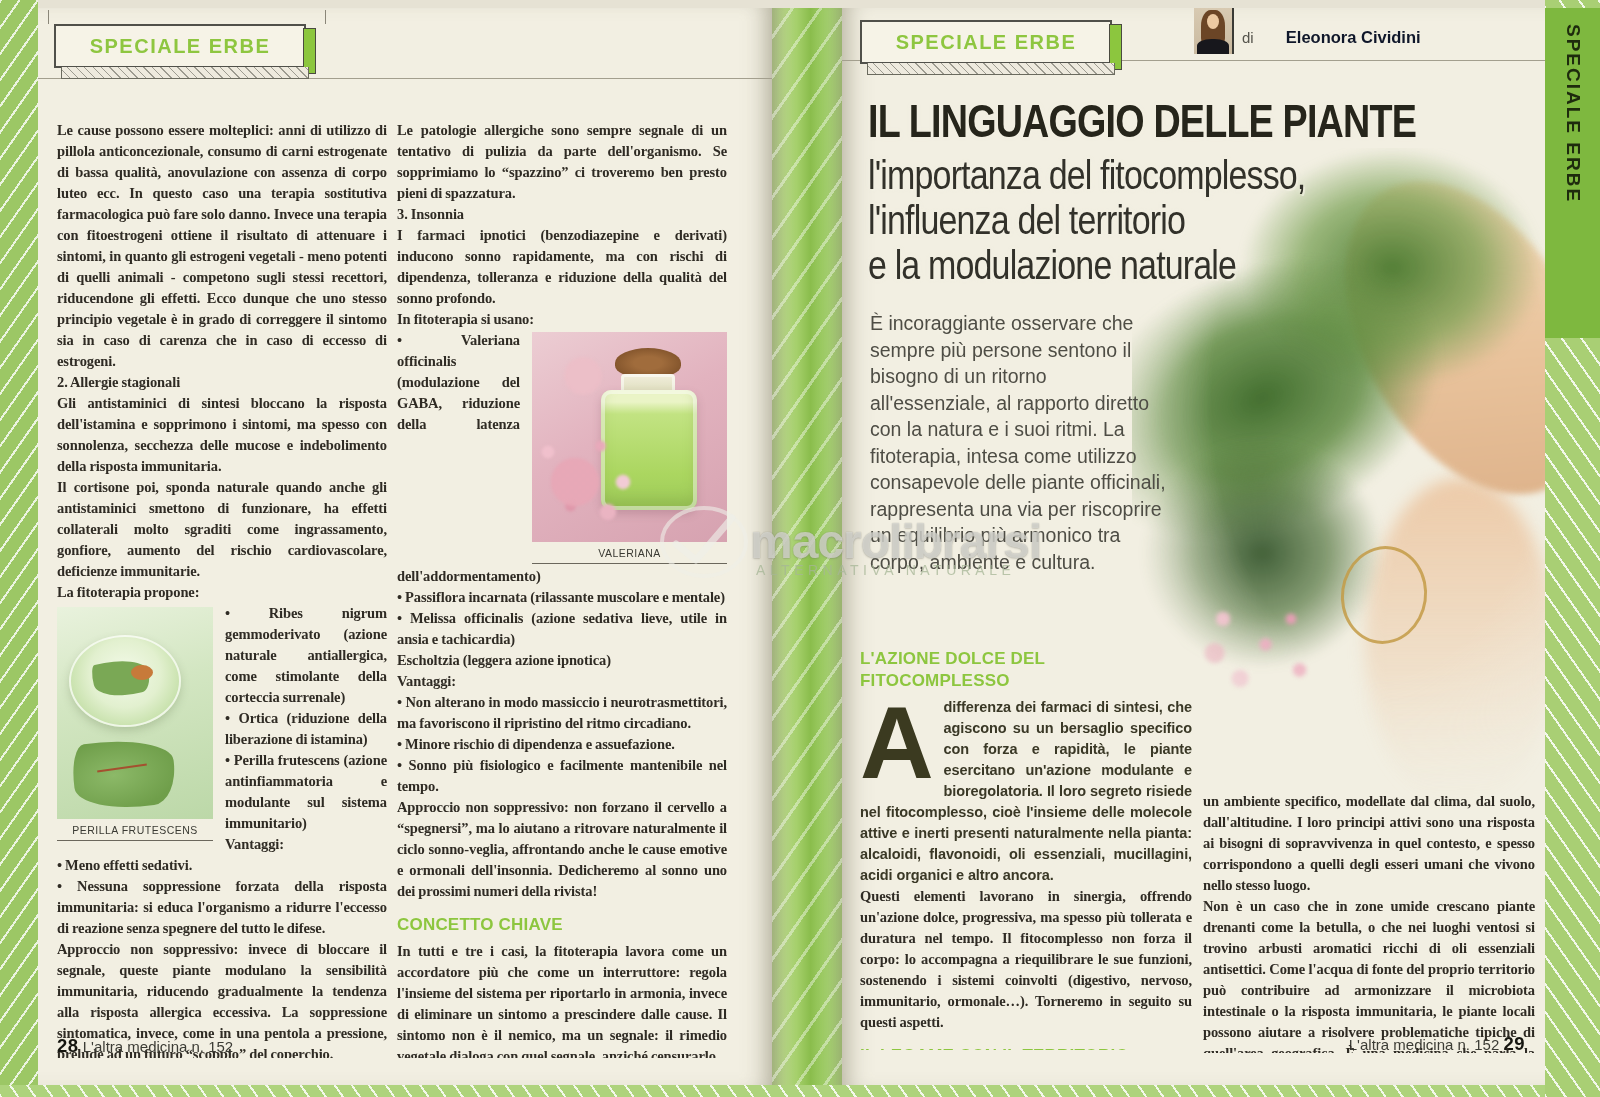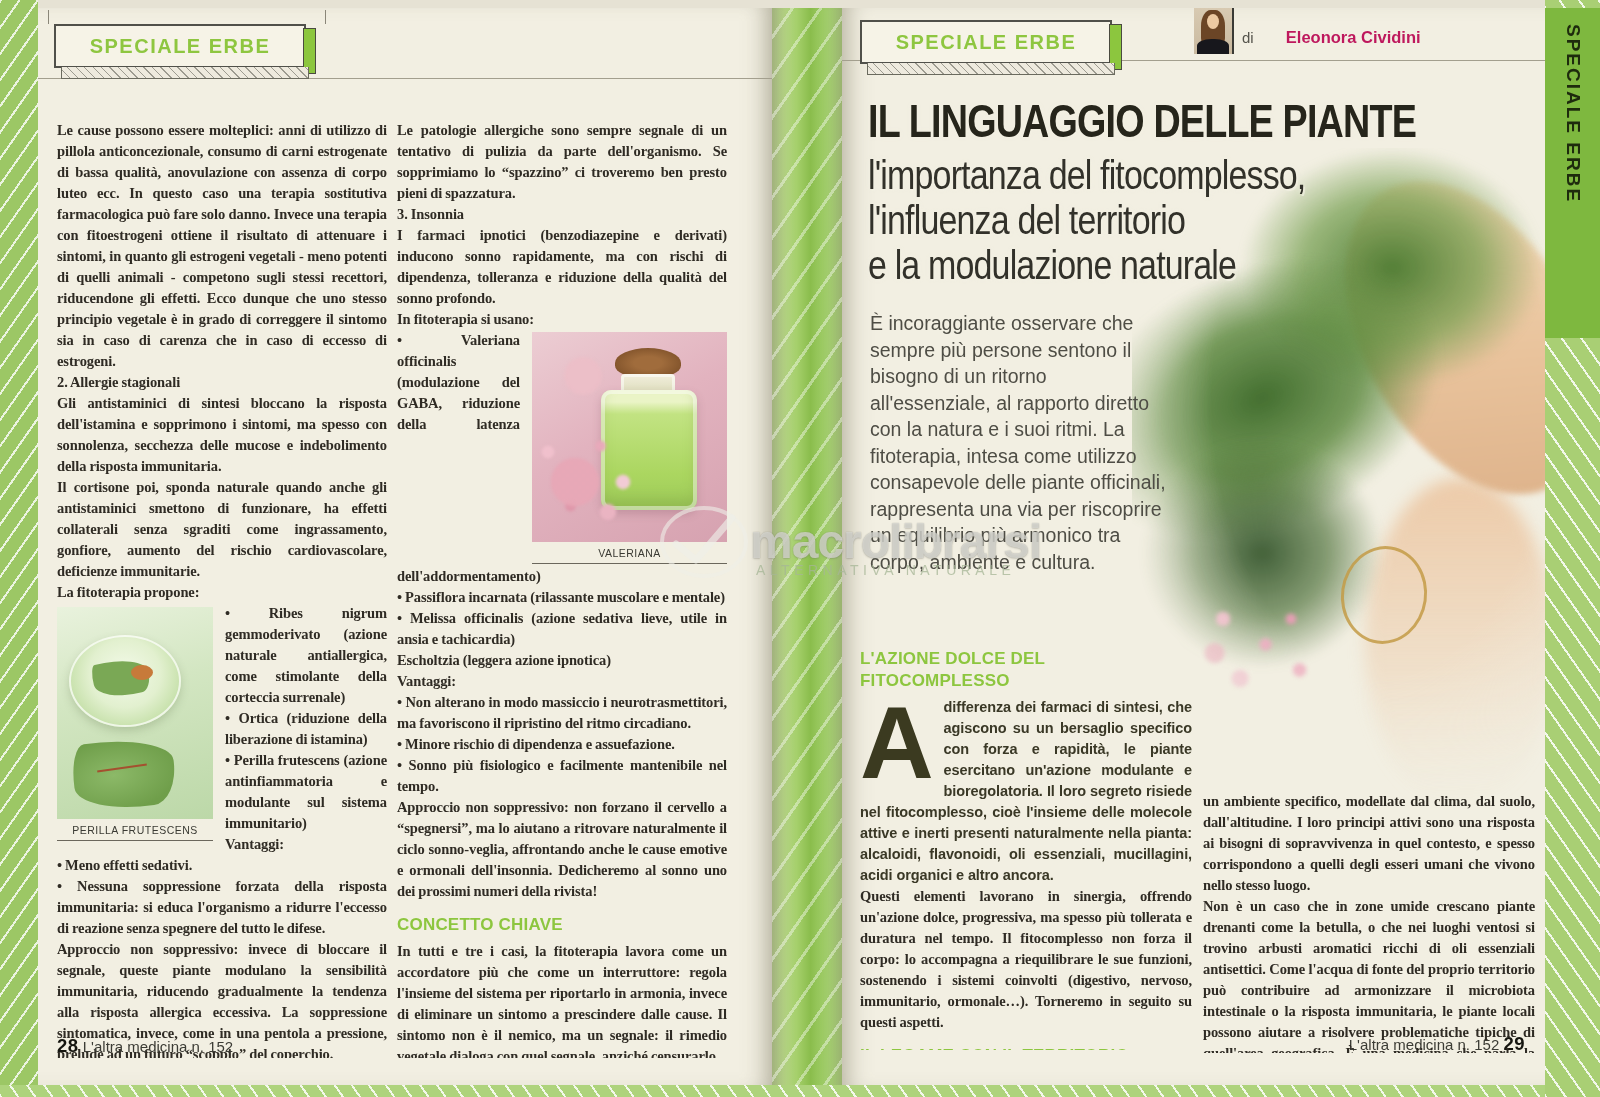--- a/index.html
+++ b/index.html
@@ -86,21 +86,21 @@
   
   .footer{position:absolute;font-size:15px;color:#3c3c35;}
   .footer b{font-size:18.5px;color:#15150f;letter-spacing:.5px;}
   
   .byline-photo{position:absolute;left:352px;top:0;width:38px;height:46px;
     background:linear-gradient(#d8cab2,#c9b99f);border-right:2px solid #3a3a35;overflow:hidden;z-index:4;}
   .bp-hair{position:absolute;left:7px;top:2px;width:24px;height:40px;background:#6b4526;border-radius:40% 40% 30% 30%;}
   .bp-face{position:absolute;left:13px;top:6px;width:12px;height:15px;background:#ecc9a2;border-radius:50%;}
   .bp-body{position:absolute;left:3px;bottom:0;width:32px;height:15px;background:#17171c;border-radius:45% 45% 0 0;}
   .byline{position:absolute;left:400px;top:20px;font-size:15px;color:#55544c;z-index:4;}
-  .byline .name{font-weight:700;font-size:16.5px;color:#be185d;padding-left:28px;}
+  .byline .name{font-weight:700;font-size:16.5px;color:#0f172a;padding-left:28px;}
   .title-block{position:absolute;left:26px;top:90px;z-index:4;width:620px;}
   .main-title{margin:0 0 8px;font-weight:800;font-size:46px;line-height:1.02;color:#26251b;
     letter-spacing:-1px;transform:scaleX(.82);transform-origin:left top;white-space:nowrap;
     text-shadow:0 0 6px rgba(242,239,226,.95),2px 2px 0 rgba(242,239,226,.85);}
   .subtitle{font-weight:400;font-size:40px;line-height:1.12;color:#32312a;letter-spacing:-1px;
     transform:scaleX(.85);transform-origin:left top;white-space:nowrap;
     text-shadow:0 0 6px rgba(242,239,226,.9),2px 2px 0 rgba(242,239,226,.7);}
   .intro{position:absolute;left:28px;top:302px;width:296px;z-index:4;
     font-size:19.5px;line-height:26.5px;color:#4e4d45;margin:0;}
   .rcol1{position:absolute;left:18px;top:640px;width:332px;height:402px;overflow:hidden;z-index:4;}
@@ -165,21 +165,21 @@
       <span class="headerbox-tab"></span>
       <span class="headerbox-shadow"></span>
       <span class="tick" style="left:-8px;top:-16px;width:1px;height:14px"></span>
       <span class="tick" style="right:-22px;top:-16px;width:1px;height:14px"></span>
     </div>
 
     <div class="col" style="left:19px">
       <p class="serif">Le cause possono essere molteplici: anni di utilizzo di pillola anticoncezionale, consumo di carni estrogenate di bassa qualità, anovulazione con assenza di corpo luteo ecc. In questo caso una terapia sostitutiva farmacologica può fare solo danno. Invece una terapia con fitoestrogeni ottiene il risultato di attenuare i sintomi, in quanto gli estrogeni vegetali - meno potenti di quelli animali - competono sugli stessi recettori, riducendone gli effetti. Ecco dunque che uno stesso principio vegetale è in grado di correggere il sintomo sia in caso di carenza che in caso di eccesso di estrogeni.</p>
       <p class="serif bold">2. Allergie stagionali</p>
       <p class="serif">Gli antistaminici di sintesi bloccano la risposta dell'istamina e sopprimono i sintomi, ma spesso con sonnolenza, secchezza delle mucose e indebolimento della risposta immunitaria.</p>
-      <p class="serif">Il cortisone poi, sponda naturale quando anche gli antistaminici smettono di funzionare, ha effetti collaterali senza sgraditi come ingrassamento, gonfiore, aumento del rischio cardiovascolare, deficienze immunitarie.</p>
+      <p class="serif">Il cortisone poi, sponda naturale quando anche gli antistaminici smettono di funzionare, ha effetti collaterali molto sgraditi come ingrassamento, gonfiore, aumento del rischio cardiovascolare, deficienze immunitarie.</p>
       <p class="serif">La fitoterapia propone:</p>
       <figure class="fig-perilla">
         <div class="photo photo-perilla">
           <div class="bowl1"></div>
           <div class="leaf1"></div>
           <div class="leafo"></div>
           <div class="leaf2"></div>
           <div class="vein"></div>
         </div>
         <figcaption class="caption">PERILLA FRUTESCENS</figcaption>

